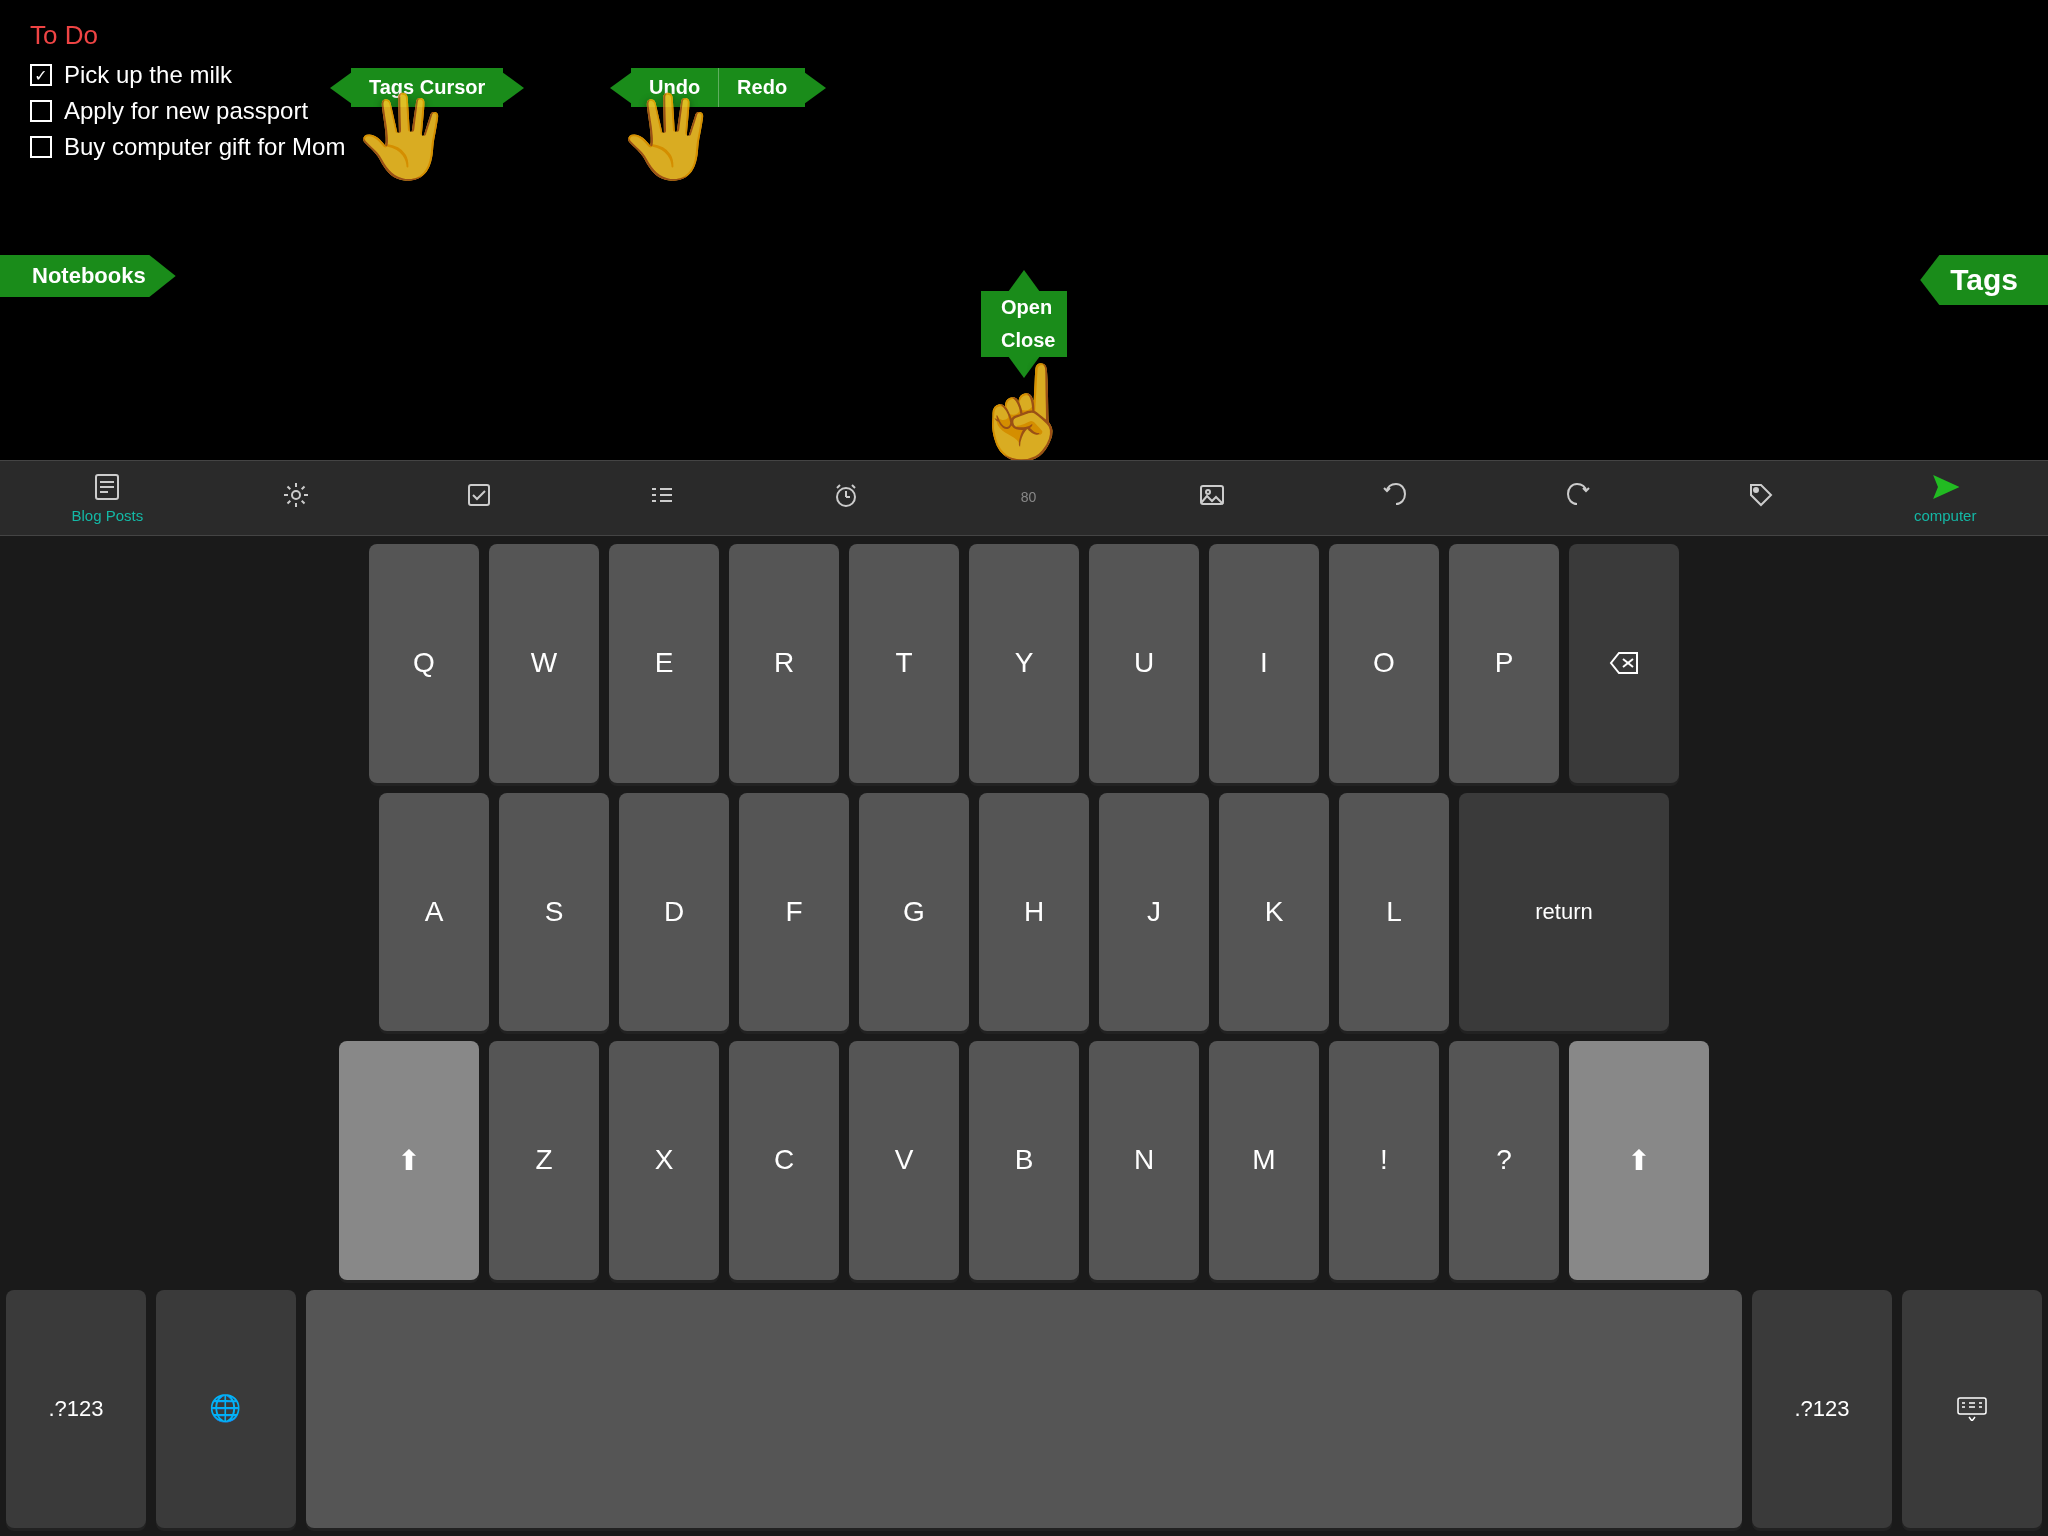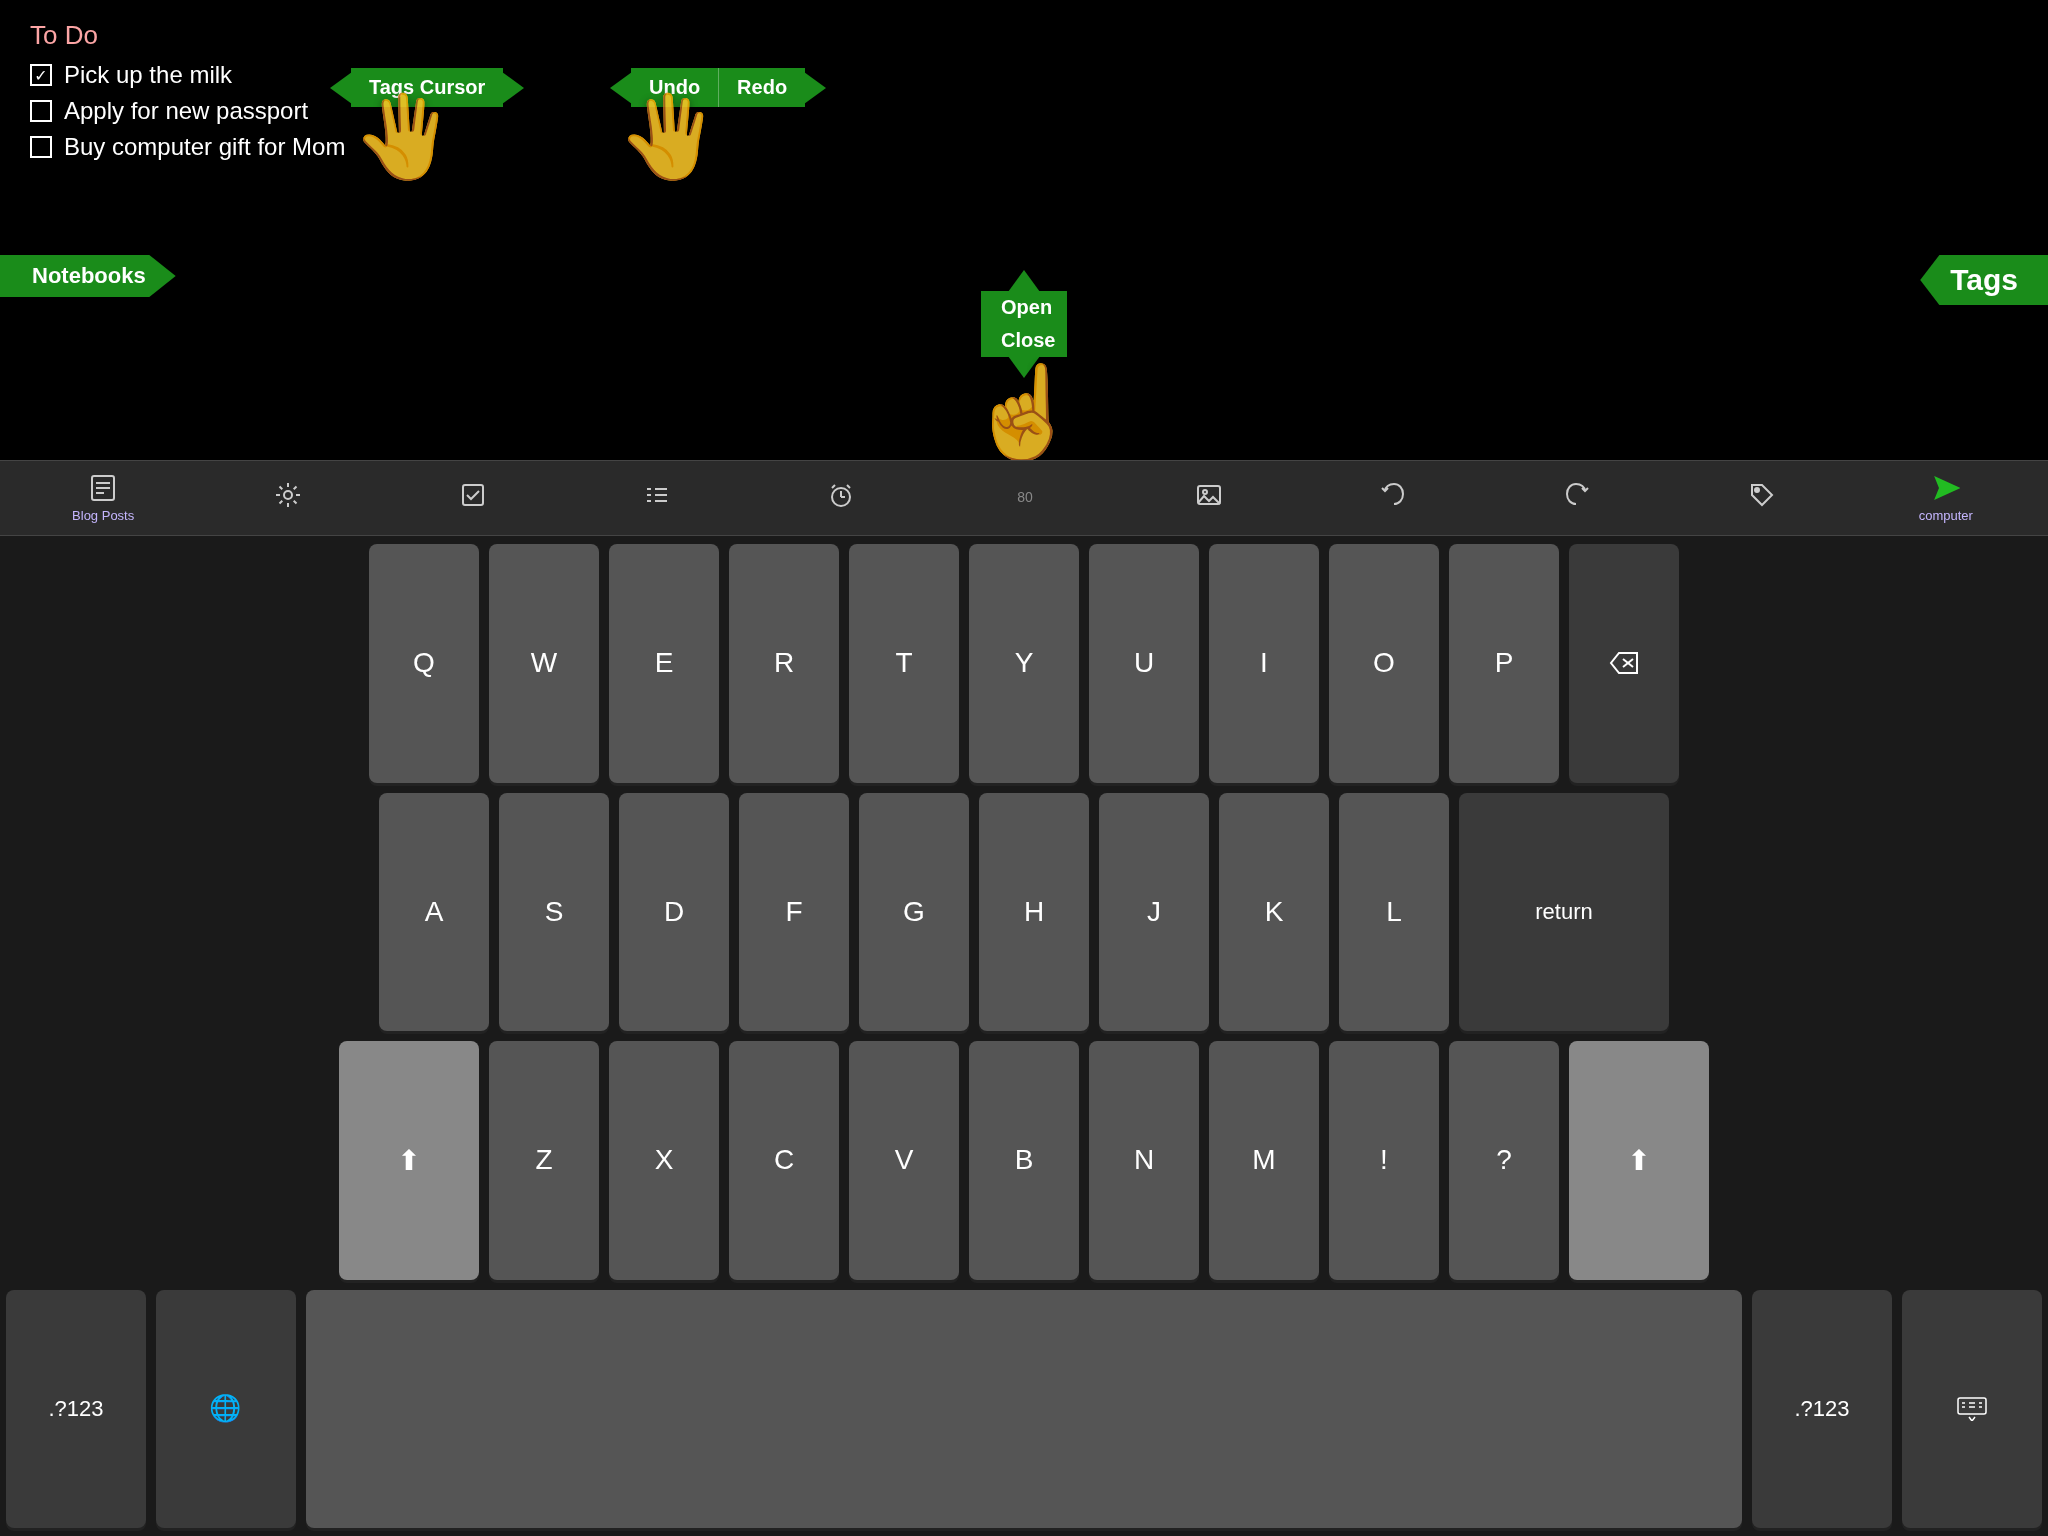--- a/index.html
+++ b/index.html
@@ -24,21 +24,21 @@
       top: 0; left: 0; right: 0;
       height: 460px;
       padding: 20px 30px;
       color: #fff;
     }
 
     .todo-title {
       font-size: 26px;
       font-weight: normal;
       margin-bottom: 10px;
-      color: #fca5a5;
+      color: #ef4444;
     }
 
     .todo-item {
       display: flex;
       align-items: center;
       font-size: 24px;
       margin-bottom: 8px;
       color: #fff;
     }
 
@@ -222,22 +222,22 @@
 
     .toolbar-icon {
       font-size: 26px;
       line-height: 1;
       margin-bottom: 2px;
     }
 
     .toolbar-icon.green { color: #22bb22; }
 
     .toolbar-label {
-      font-size: 13px;
-      color: #c4b5fd;
+      font-size: 15px;
+      color: #14b8a6;
     }
 
     .counter-badge {
       font-size: 14px;
       color: #888;
     }
 
     
     .keyboard {
       position: absolute;

